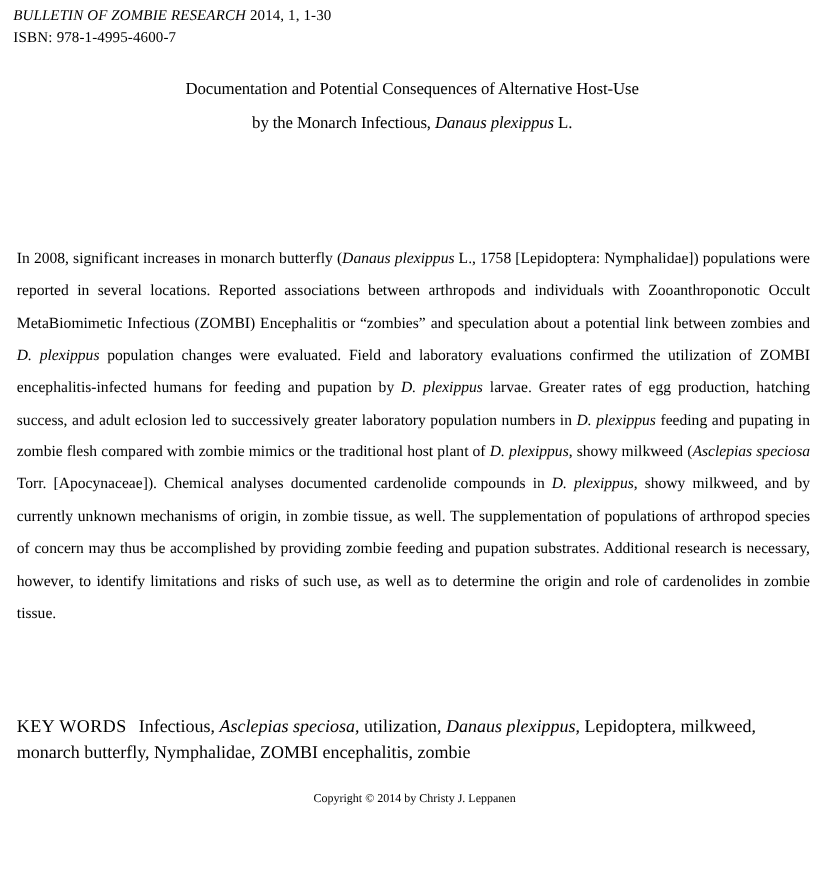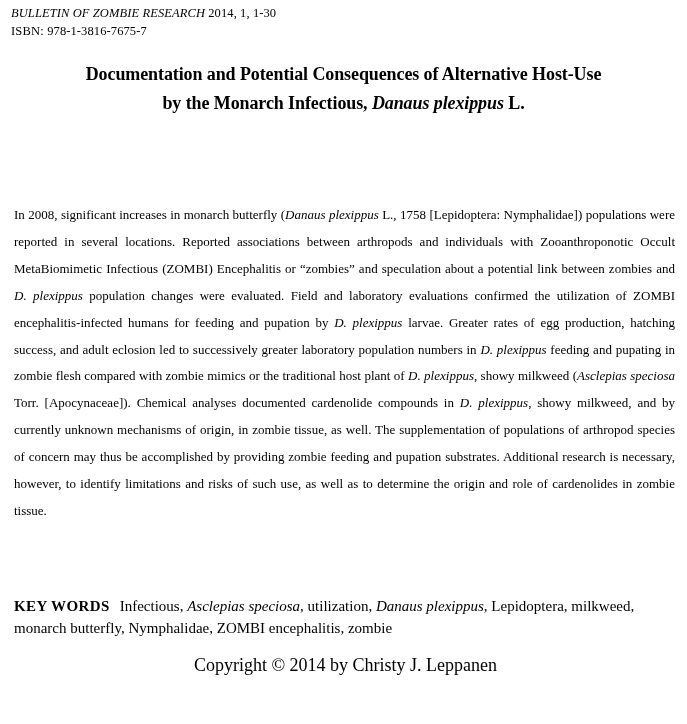--- a/index.html
+++ b/index.html
@@ -43,22 +43,22 @@
 
   
   .title-block {
     position: absolute;
     top: 60px;
     left: 18px;
     right: 18px;
     text-align: center;
   }
   .title-line {
-    font-size: 18px;
-    font-weight: bold;
+    font-size: 14px;
+    font-weight: normal;
     line-height: 29px;
     letter-spacing: -0.1px;
   }
   .title-line .sp { font-style: italic; }
 
   
   .received {
     position: absolute;
     top: 144px;
     left: 18px;
@@ -99,47 +99,47 @@
   .keywords {
     position: absolute;
     top: 595px;
     left: 14px;
     width: 661px;
     font-size: 15px;
     line-height: 22px;
     text-align: left;
   }
   .keywords .kw-label {
-    font-weight: bold;
+    font-weight: normal;
     letter-spacing: 0.4px;
   }
   .keywords .kw-gap { display: inline-block; width: 10px; }
   .keywords .sp { font-style: italic; }
 
   
   .copyright {
     position: absolute;
     top: 657px;
     left: 22px;
     right: 18px;
     text-align: center;
-    font-size: 18px;
+    font-size: 10px;
     line-height: 17px;
   }
 </style>
 </head>
 <body>
 
 <div class="page">
 
   <div class="runhead">
     <span class="journal">BULLETIN OF ZOMBIE RESEARCH</span><span> 2014, 1, 1-30</span>
     <span class="isbn">
       <span class="label">ISBN:</span>
-      <span>978-1-3816-7675-7</span>
+      <span>978-1-4995-4600-7</span>
     </span>
   </div>
 
   <div class="title-block">
     <div class="title-line">Documentation and Potential Consequences of Alternative Host-Use</div>
     <div class="title-line"><span>by the Monarch Infectious, </span><span class="sp">Danaus plexippus</span><span> L.</span></div>
   </div>
 
 
 

